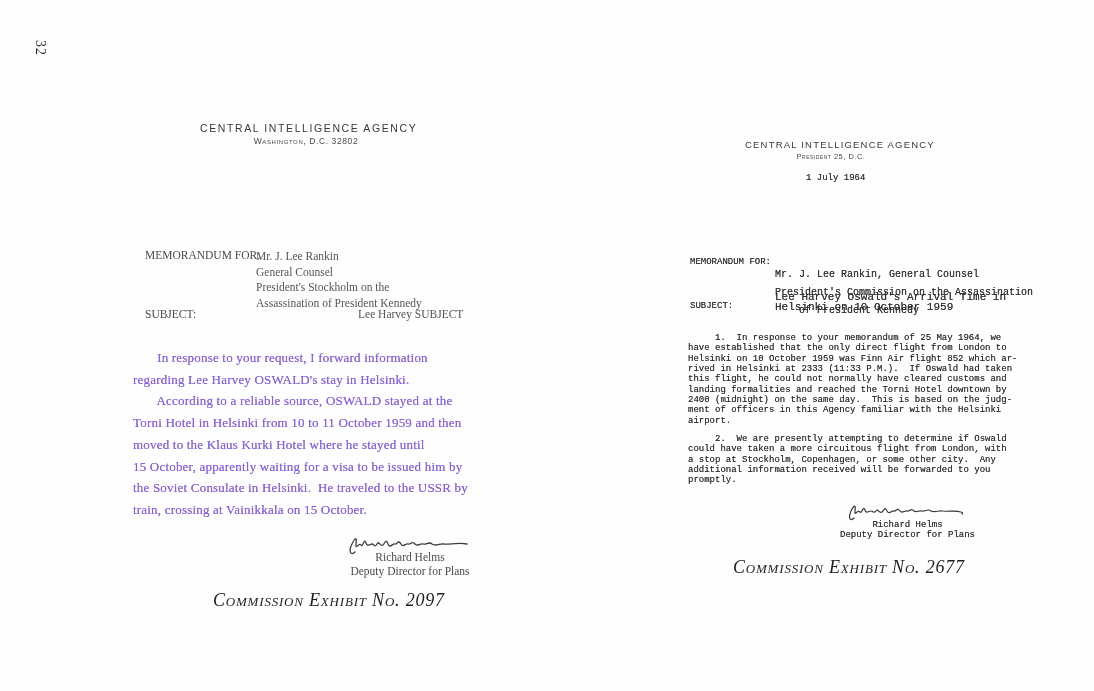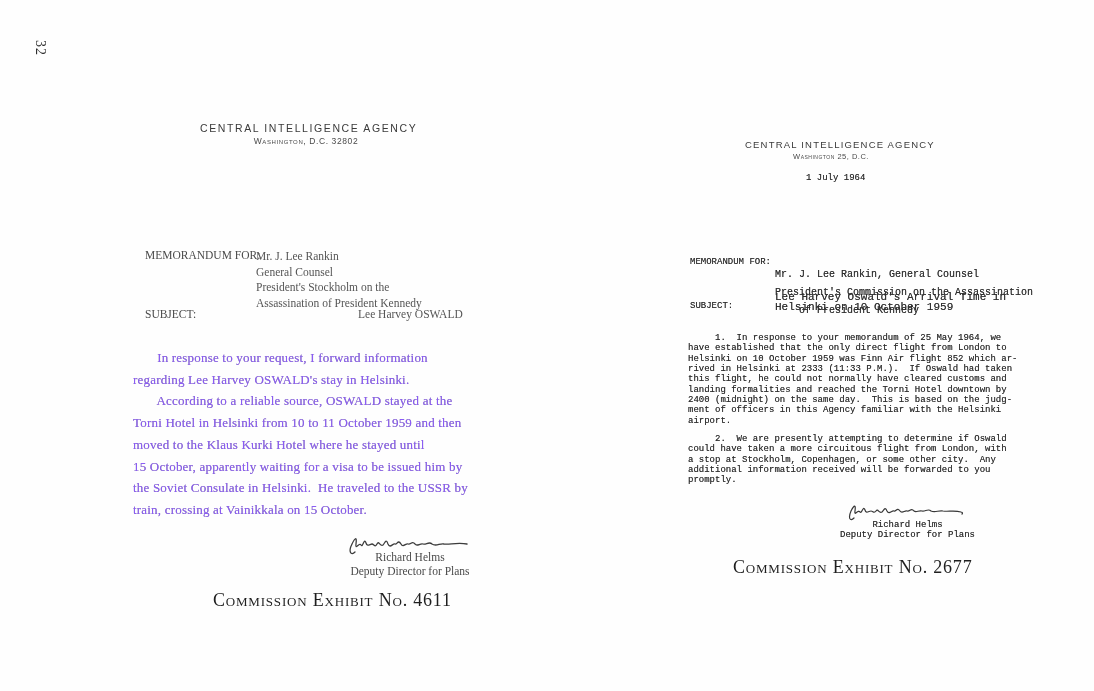--- a/index.html
+++ b/index.html
@@ -59,20 +59,21 @@
   #left-signature { top: 531px; left: 345px; }
   #left-sig-name  { top: 551px; left: 330px; width: 160px; text-align: center; font-size: 11.5px; color: #4a4a4a; }
   #left-sig-title { top: 565px; left: 330px; width: 160px; text-align: center; font-size: 11.5px; color: #4a4a4a; }
 
   .exhibit-caption {
     font-family: "Liberation Serif", serif;
     font-variant: small-caps;
     color: #1f1f1f;
     letter-spacing: 0.8px;
     white-space: nowrap;
+    font-style: italic;
   }
   #left-caption  { top: 590px; left: 213px; font-size: 18px; }
   #right-caption { top: 557px; left: 733px; font-size: 18px; }
 
   
   #right-letterhead { top: 139px; left: 745px; width: 172px; }
   #right-letterhead .lh-agency { font-size: 9.5px; letter-spacing: 1.2px; }
   #right-letterhead .lh-address { font-size: 7.5px; margin-top: 2px; letter-spacing: 0.5px; }
 
   .mono {
@@ -108,44 +109,44 @@
     <div class="lh-address">Washington, D.C.   32802</div>
   </div>
 
   <div class="abs left-text" id="left-memo-for">MEMORANDUM FOR:</div>
   <div class="abs" id="left-recipient">Mr. J. Lee Rankin
 General Counsel
 President's Stockholm on the
 Assassination of President Kennedy</div>
 
   <div class="abs left-text" id="left-subject-label">SUBJECT:</div>
-  <div class="abs" id="left-subject">Lee Harvey OSWALD</div>
+  <div class="abs" id="left-subject">Lee Harvey SUBJECT</div>
 
   <div class="abs" id="left-body">       In response to your request, I forward information
 regarding Lee Harvey OSWALD's stay in Helsinki.
        According to a reliable source, OSWALD stayed at the
 Torni Hotel in Helsinki from 10 to 11 October 1959 and then
 moved to the Klaus Kurki Hotel where he stayed until
 15 October, apparently waiting for a visa to be issued him by
 the Soviet Consulate in Helsinki.  He traveled to the USSR by
 train, crossing at Vainikkala on 15 October.</div>
 
   <div class="abs" id="left-signature">
     <svg class="script" width="132" height="26" viewBox="0 0 132 26">
       <path d="M10 21 C6 25, 3 21, 7 13 C10 7, 12 5, 11 13 C10 20, 14 11, 16 14 C18 17, 19 6, 21 12 C22 16, 25 13, 27 13 C29 13, 30 17, 32 13 C34 9, 35 16, 38 14 C40 12, 41 7, 43 13 C45 18, 48 12, 50 13 C52 14, 53 8, 56 13 C58 17, 61 12, 63 13 C66 14, 67 9, 70 13 C72 16, 75 12, 78 13 C81 14, 84 10, 87 13 C91 16, 95 12, 99 13 C104 14, 112 11, 122 13" stroke="#3c3c3c" fill="none" stroke-width="1.3" stroke-linecap="round"></path>
     </svg>
   </div>
   <div class="abs" id="left-sig-name">Richard Helms</div>
   <div class="abs" id="left-sig-title">Deputy Director for Plans</div>
 
-  <div class="abs exhibit-caption" id="left-caption">Commission Exhibit No. 4611</div>
+  <div class="abs exhibit-caption" id="left-caption">Commission Exhibit No. 2097</div>
 
   <div class="abs" id="right-letterhead">
     <div class="lh-agency">CENTRAL INTELLIGENCE AGENCY</div>
-    <div class="lh-address">Washington 25, D.C.</div>
+    <div class="lh-address">President 25, D.C.</div>
   </div>
   <div class="abs mono" id="right-date">1 July 1964</div>
 
   <div class="abs mono" id="right-memo-for">MEMORANDUM FOR:</div>
   <div class="abs mono" id="right-recipient">Mr. J. Lee Rankin, General Counsel
 President's Commission on the Assassination
     of President Kennedy</div>
 
   <div class="abs mono" id="right-subject-label">SUBJECT:</div>
   <div class="abs mono" id="right-subject">Lee Harvey Oswald's Arrival Time in

